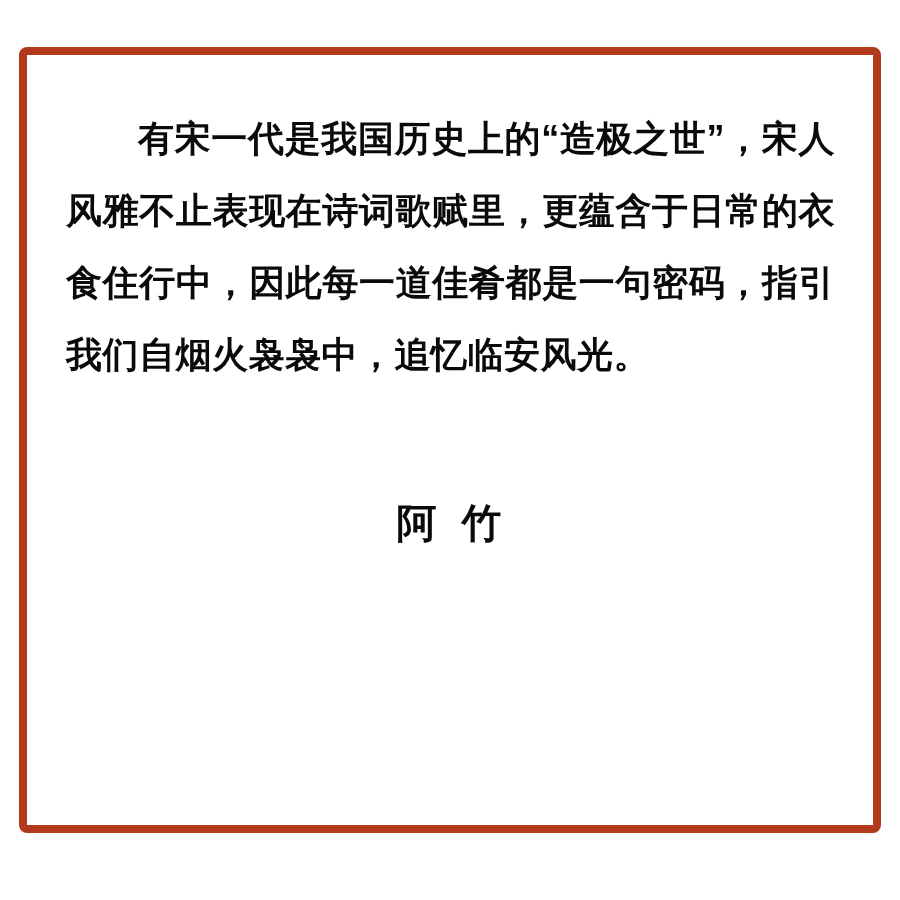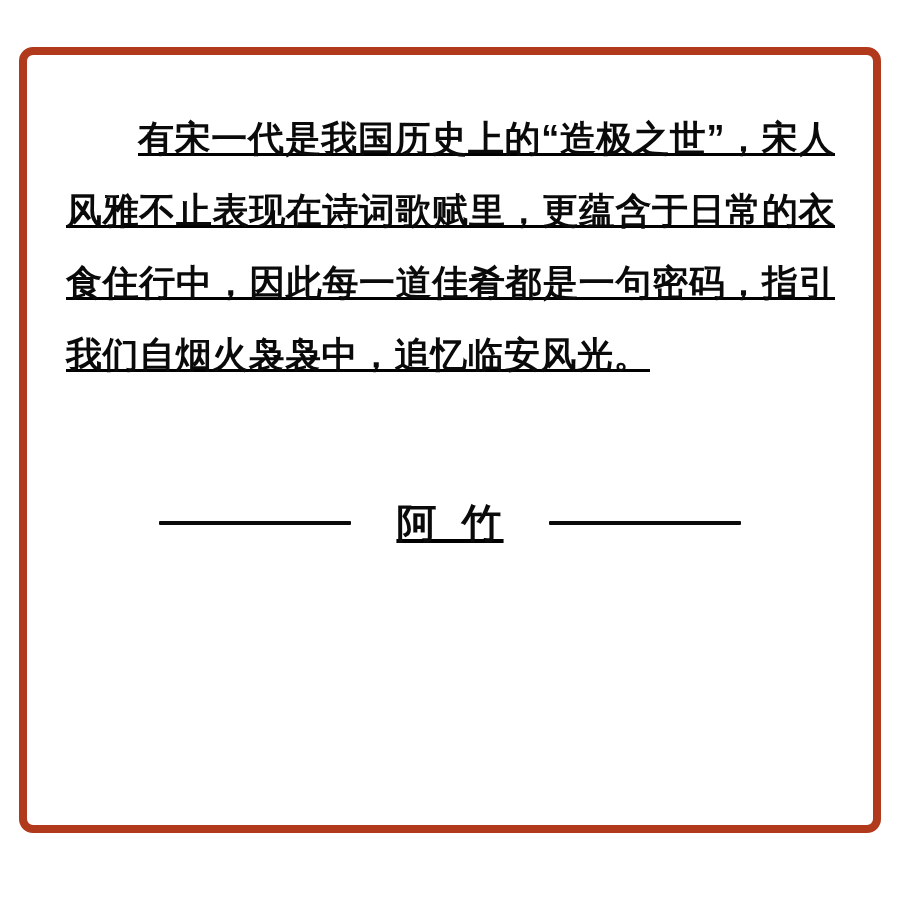--- a/index.html
+++ b/index.html
@@ -16,23 +16,22 @@
     overflow: hidden;
   }
   .card {
     position: absolute;
     left: 19px;
     top: 47px;
     width: 862px;
     height: 786px;
     box-sizing: border-box;
     border: 8px solid #b13a1d;
-    border-radius: 14px;
+    border-radius: 8px;
     background: #ffffff;
-    text-decoration: underline;
   }
   .text-block {
     padding: 48px 38px 0 39px;
   }
   .para {
     margin: 0;
     font-size: 36px;
     line-height: 72px;
     font-weight: bold;
     color: #0a0a0a;
@@ -40,20 +39,21 @@
     text-indent: 2em;
     letter-spacing: 0.5px;
   }
   .signature-row {
     margin-top: 96px;
     display: flex;
     align-items: center;
     justify-content: center;
     gap: 45px;
     height: 72px;
+    flex-direction: column;
   }
   .sig-rule {
     width: 192px;
     height: 4px;
     background: #0a0a0a;
     border-radius: 1px;
   }
   .sig-name {
     font-size: 40px;
     font-weight: bold;

